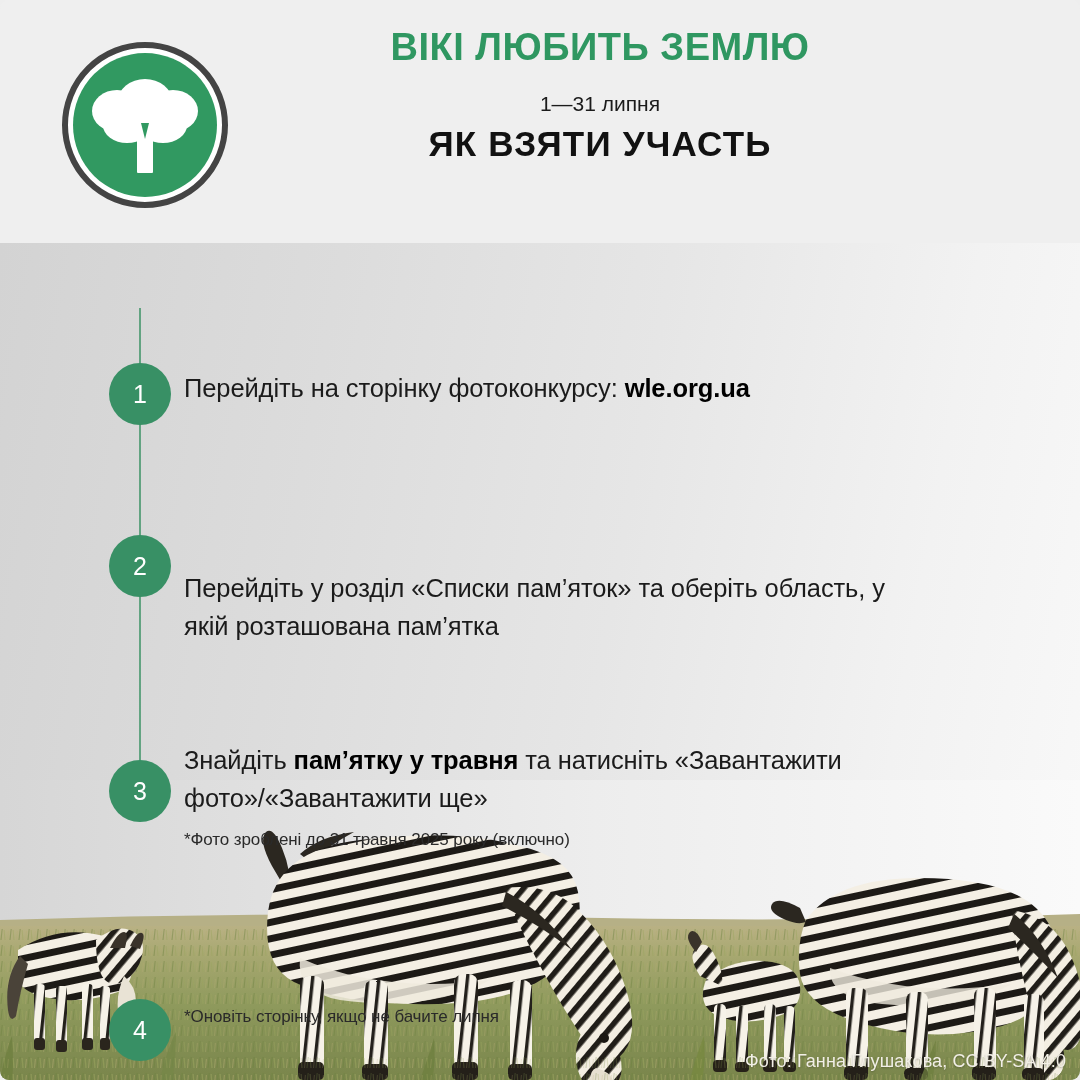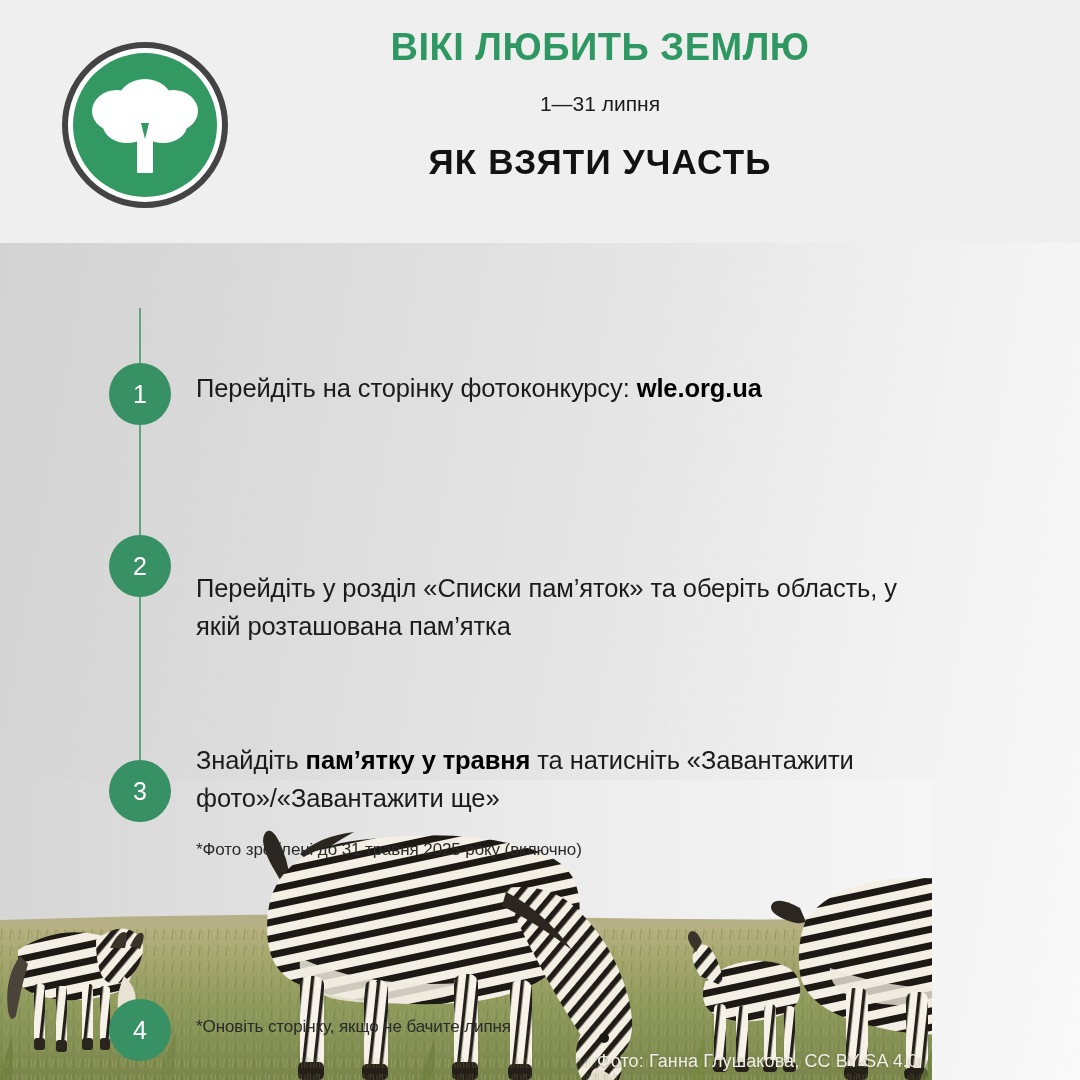--- a/index.html
+++ b/index.html
@@ -12,20 +12,21 @@
     font-family: "Liberation Sans", "DejaVu Sans", sans-serif;
     background: #eeeeee;
   }
 
   .poster {
     position: relative;
     width: 1080px;
     height: 1080px;
     overflow: hidden;
     background: #eeeeee;
+    border-radius: 9px;
   }
 
   
   .header {
     position: absolute;
     left: 0; top: 0;
     width: 1080px;
     height: 243px;
     background: #efefef;
     z-index: 5;
@@ -76,21 +77,21 @@
 
   .title-dates {
     margin-top: 22px;
     font-size: 21px;
     font-weight: 400;
     color: #1b1b1b;
     line-height: 1.15;
   }
 
   .title-sub {
-    margin-top: 26px;
+    margin-top: 8px;
     font-size: 35px;
     font-weight: bold;
     letter-spacing: 1.2px;
     color: #121212;
     line-height: 1.15;
   }
 
   
   .body-bg {
     position: absolute;
@@ -135,36 +136,36 @@
     color: #ffffff;
     font-size: 25px;
     font-weight: 400;
     line-height: 62px;
     text-align: center;
     z-index: 2;
   }
 
   .step-body {
     position: absolute;
-    left: 196px;
+    left: 184px;
     width: 740px;
   }
 
   .step-text {
     font-size: 25.5px;
     line-height: 38px;
     color: #1b1b1b;
     font-weight: 400;
     letter-spacing: -0.1px;
   }
 
   .step-text b { font-weight: bold; color: #000000; }
 
   .step-note {
-    margin-top: 21px;
+    margin-top: 11px;
     font-size: 17px;
     line-height: 24px;
     color: #2a2a2a;
     letter-spacing: -0.1px;
   }
 
   
   #step-1 { top: 60px; }
   #step-1 .step-bullet { top: 60px; }
   #step-1 .step-body { top: 66px; }
@@ -181,21 +182,21 @@
   #step-4 .step-bullet { top: 378px; }
   #step-4 .step-body { top: 373px; }
 
   #step-5 { top: 471px; }
 
   
   .photo {
     position: absolute;
     left: 0;
     bottom: 0;
-    width: 932px;
+    width: 1080px;
     height: 300px;
     overflow: hidden;
     z-index: 2;
   }
   .photo svg { display: block; width: 1080px; height: 300px; }
 
   .photo-credit {
     position: absolute;
     right: 14px;
     bottom: 8px;

